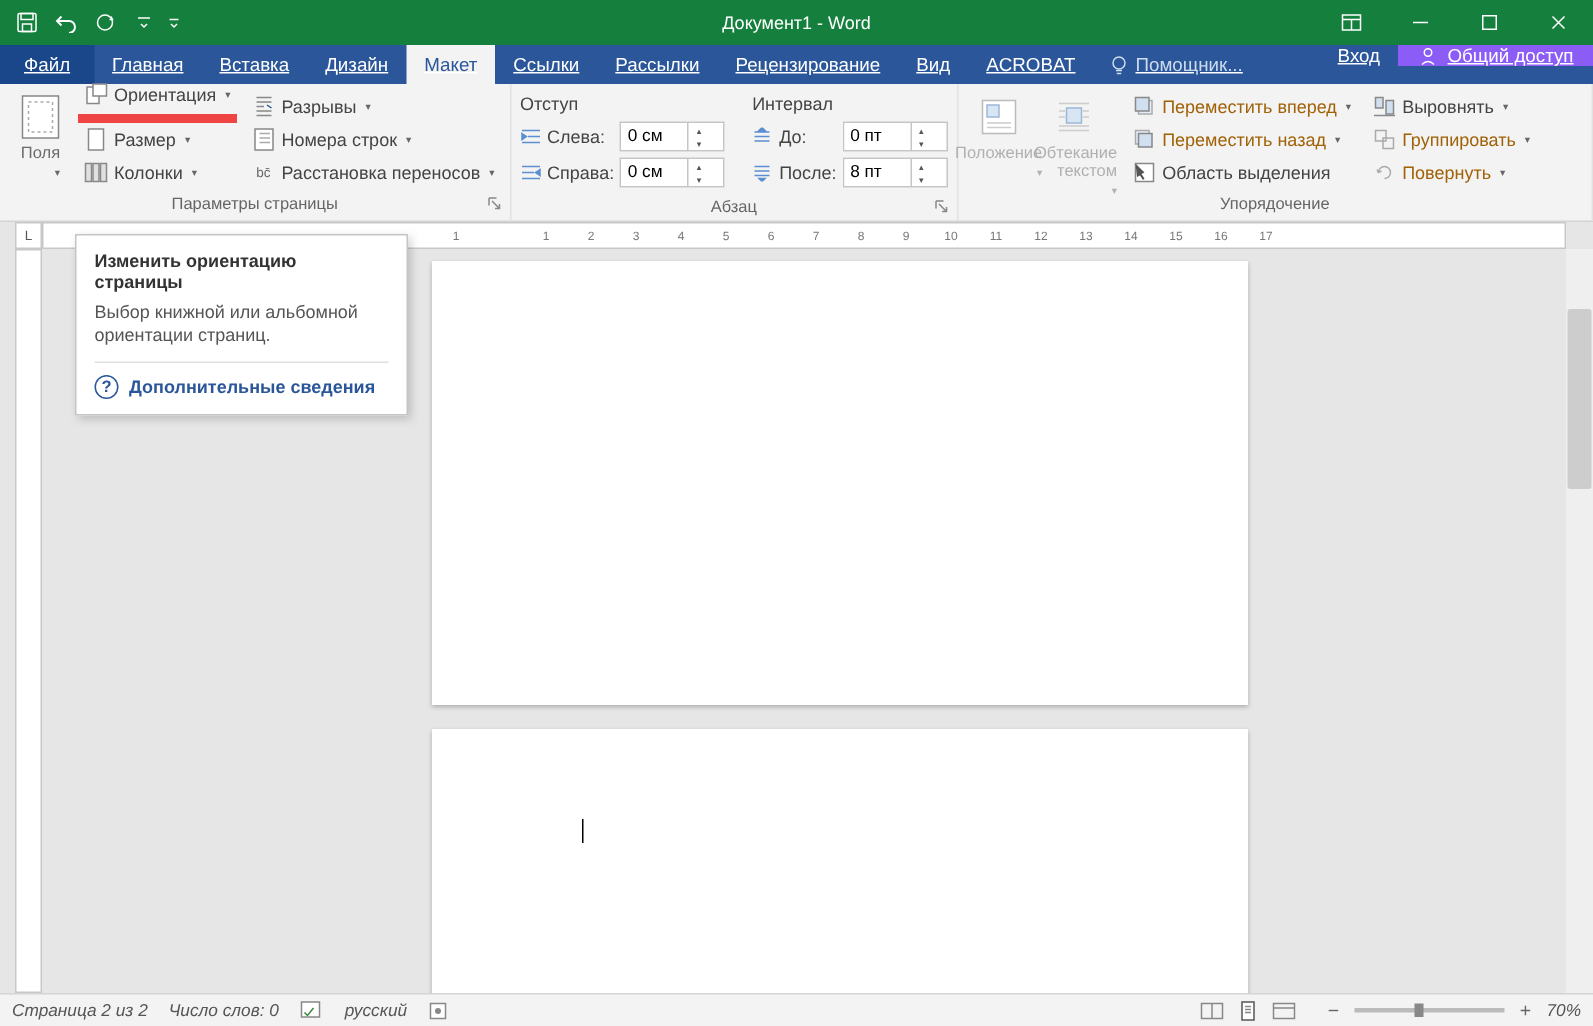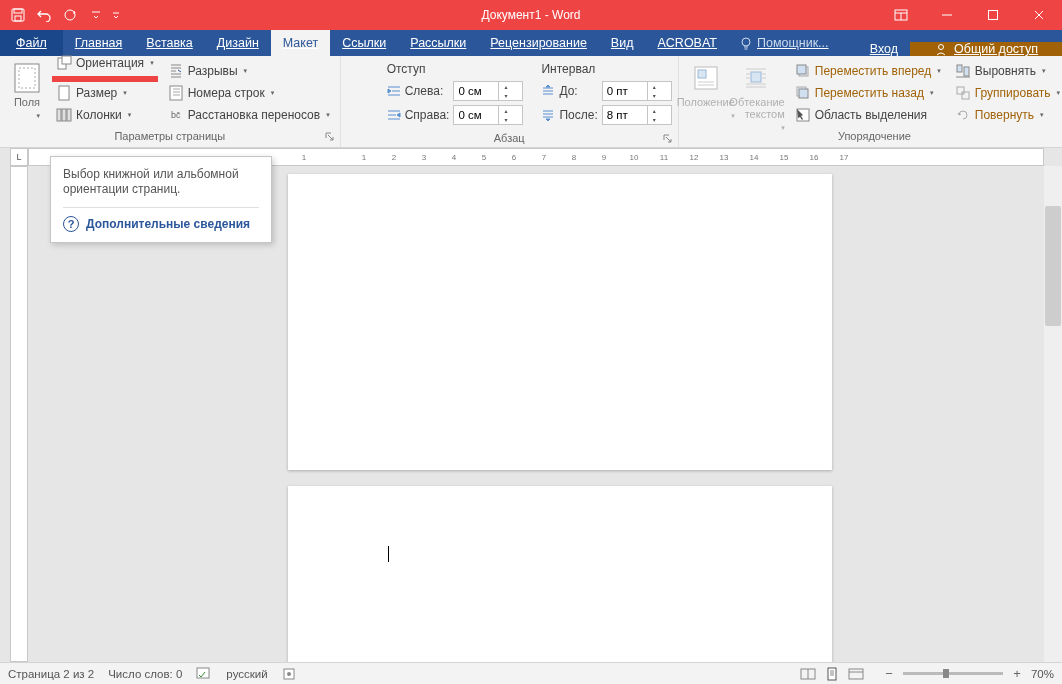--- a/index.html
+++ b/index.html
@@ -1,57 +1,57 @@
 <!DOCTYPE html>
 <html><head>
 <meta charset="utf-8">
 <style>
 * { box-sizing: border-box; margin: 0; padding: 0; font-family: "Segoe UI", Tahoma, sans-serif; }
 body { width: 1062px; height: 684px; background: #e6e6e6; overflow: hidden; font-size: 12px; color: #444; position: relative; }
 
 
-.titlebar { height: 30px; background: #ef4444; display: flex; align-items: center; color: #fff; position: relative; }
+.titlebar { height: 30px; background: #15803d; display: flex; align-items: center; color: #fff; position: relative; }
 .qat { display: flex; align-items: center; gap: 2px; padding-left: 6px; }
 .qat .qbtn { width: 24px; height: 24px; display: flex; align-items: center; justify-content: center; cursor: pointer; }
 .qat .qbtn svg { stroke: #fff; fill: none; }
 .title-center { position: absolute; left: 0; right: 0; text-align: center; font-size: 12px; pointer-events: none; }
 .winctrl { margin-left: auto; display: flex; }
 .winctrl .wbtn { width: 46px; height: 30px; display: flex; align-items: center; justify-content: center; cursor: pointer; }
 .winctrl .wbtn svg { stroke: #fff; fill: none; }
 .winctrl .wbtn.table-icon { width: 46px; }
 
 
 .menutabs { height: 26px; background: #2b579a; display: flex; align-items: stretch; color: #fff; font-size: 12.5px; text-decoration: underline; }
 .menutabs .tab { padding: 0 12px; display: flex; align-items: center; cursor: pointer; white-space: nowrap; }
 .menutabs .tab.file { background: #19478a; padding: 0 16px; }
 .menutabs .tab.active { background: #f3f3f3; color: #2b579a; }
 .menutabs .spacer { flex: 1; }
-.menutabs .right { display: flex; align-items: flex-end; }
+.menutabs .right { display: flex; align-items: flex-start; }
 .menutabs .helper { display: flex; align-items: center; gap: 4px; padding: 0 10px; color: #cddbee; cursor: text; }
-.menutabs .share { background: #a16207; padding: 0 24px; display: flex; align-items: center; gap: 6px; }
+.menutabs .share { background: #8b5cf6; padding: 0 13px; display: flex; align-items: center; gap: 6px; }
 
 
 .ribbon { height: 92px; background: #f3f3f3; border-bottom: 1px solid #d4d4d4; display: flex; }
 .rgroup { border-right: 1px solid #e1e1e1; display: flex; flex-direction: column; padding: 4px 6px 0 6px; position: relative; }
 .rgroup .glabel { text-align: center; font-size: 11px; color: #666; height: 16px; line-height: 14px; margin-top: auto; }
 .rgroup .glabel .launcher { position: absolute; right: 4px; bottom: 2px; width: 12px; height: 12px; cursor: pointer; }
 .bigbtn { display: flex; flex-direction: column; align-items: center; justify-content: flex-start; width: 42px; cursor: pointer; padding-top: 2px; }
 .bigbtn .bicon { width: 32px; height: 32px; display: flex; align-items: center; justify-content: center; }
 .bigbtn .blbl { font-size: 11px; text-align: right; line-height: 12px; margin-top: 2px; color: #6a6a6a; }
 .bigbtn.disabled .blbl { color: #b0b0b0; }
 .smbtn { height: 22px; display: flex; align-items: center; gap: 4px; padding: 0 4px; cursor: pointer; white-space: nowrap; }
 .smbtn .sicon { width: 16px; height: 16px; display: flex; align-items: center; justify-content: center; }
 .smbtn .slbl { font-size: 12px; color: #444; }
 .smbtn.disabled .slbl { color: #a16207; }
 .smbtn .dd { font-size: 7px; color: #666; margin-left: 2px; }
 .col3 { display: flex; flex-direction: column; }
 .hl-red { border-bottom: 6px solid #ef4444; padding-bottom: 11px; }
 
 
-.para-grid { display: grid; grid-template-columns: auto auto 70px 10px auto auto 70px; grid-template-rows: 18px 22px 22px; column-gap: 4px; row-gap: 2px; align-items: center; margin-left: 40px; }
+.para-grid { display: grid; grid-template-columns: auto auto 70px 10px auto auto 70px; grid-template-rows: 18px 22px 22px; column-gap: 4px; row-gap: 2px; align-items: center; }
 .para-grid .hdr { font-size: 12px; color: #444; grid-column: span 3; }
 .para-grid .gap { grid-column: 4; }
 .spin { display: flex; align-items: center; height: 20px; border: 1px solid #c5c5c5; background: #fff; }
 .spin input { border: none; width: 44px; height: 18px; font-size: 11.5px; padding-left: 4px; outline: none; }
 .spin .arrows { width: 14px; display: flex; flex-direction: column; border-left: 1px solid #c5c5c5; }
 .spin .arrows span { height: 9px; display: flex; align-items: center; justify-content: center; font-size: 6px; color: #555; cursor: pointer; }
 .para-grid .ilabel { display: flex; align-items: center; gap: 4px; font-size: 12px; }
 
 
 .tipcard { position: absolute; left: 50px; top: 156px; width: 222px; background: #fff; border: 1px solid #c5c5c5; box-shadow: 2px 2px 6px rgba(0,0,0,0.18); padding: 10px 12px 10px 12px; z-index: 20; }
@@ -70,21 +70,21 @@
 .pages { position: absolute; top: 18px; left: 28px; right: 18px; bottom: 0; overflow: hidden; }
 .page { position: absolute; left: 260px; width: 544px; background: #fff; box-shadow: 0 1px 3px rgba(0,0,0,0.25); }
 .page.p1 { top: 8px; height: 296px; }
 .page.p2 { top: 320px; height: 300px; }
 .cursor { position: absolute; left: 100px; top: 60px; width: 1px; height: 16px; background: #000; }
 .scrollbar-v { position: absolute; right: 0; top: 18px; bottom: 0; width: 18px; background: #efefef; }
 .scrollbar-v .thumb { position: absolute; top: 40px; width: 16px; left: 1px; height: 120px; background: #cdcdcd; border-radius: 2px; }
 
 
 .statusbar { position: absolute; bottom: 0; left: 0; right: 0; height: 22px; background: #f3f3f3; border-top: 1px solid #d4d4d4; display: flex; align-items: center; font-size: 11.5px; color: #555; padding: 0 8px; gap: 14px; }
-.statusbar .sbitem { display: flex; align-items: center; gap: 5px; cursor: pointer; }
+.statusbar .sbitem { display: flex; align-items: center; gap: 5px; cursor: pointer; font-style: italic; }
 .statusbar .sb-spacer { flex: 1; }
 .statusbar .views { display: flex; gap: 2px; }
 .statusbar .views .v { width: 22px; height: 18px; display: flex; align-items: center; justify-content: center; cursor: pointer; }
 .statusbar .zoom { display: flex; align-items: center; gap: 6px; }
 .statusbar .zslider { width: 100px; height: 3px; background: #bbb; position: relative; }
 .statusbar .zslider .zthumb { position: absolute; left: 40px; top: -3px; width: 6px; height: 9px; background: #888; }
 .statusbar .zbtn { width: 16px; text-align: center; cursor: pointer; font-size: 13px; color: #666; }
 </style>
 </head>
 <body>
@@ -412,20 +412,21 @@
           </div>
         <span class="slbl">Повернуть</span>
           <span class="dd">▾</span>
       </div>
     </div>
     <div class="glabel" style="position:absolute; bottom:2px; left:0; right:0;"><span>Упорядочение</span></div>
   </div>
 </div>
 
 <div class="tipcard">
+  <div class="tip-title">Изменить ориентацию страницы</div>
   <div class="tip-body">Выбор книжной или альбомной ориентации страниц.</div>
   <div class="tip-link">
     <span class="qmark">?</span>
     <span>Дополнительные сведения</span>
   </div>
 </div>
 
 <div class="docarea">
   <div class="tab-corner">L</div>
   <div class="hruler">

